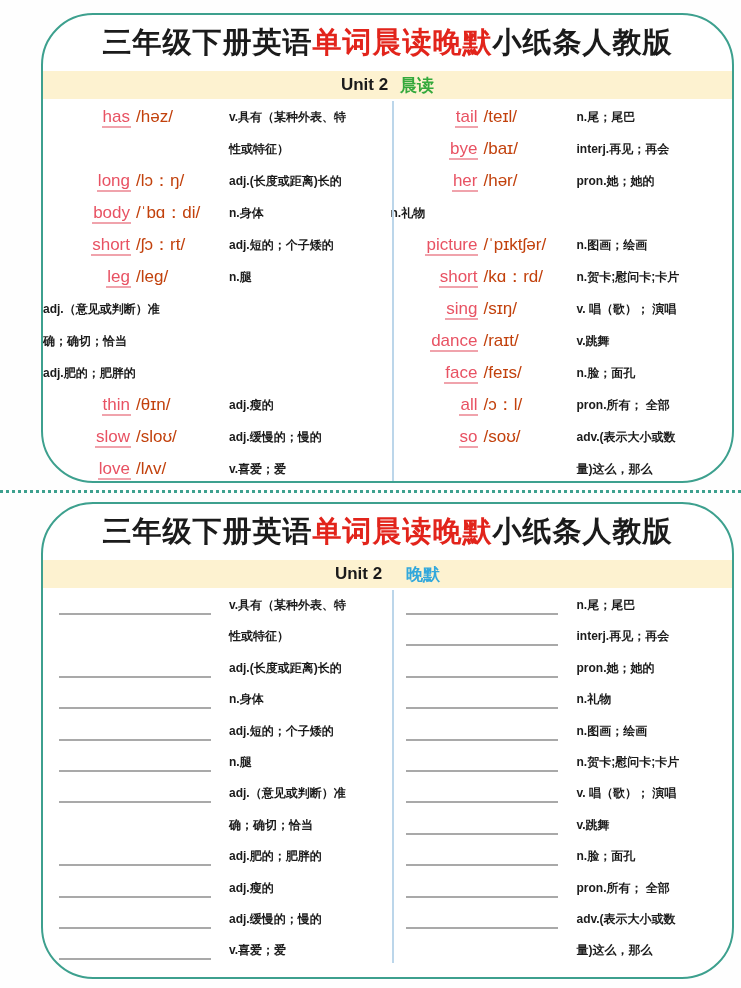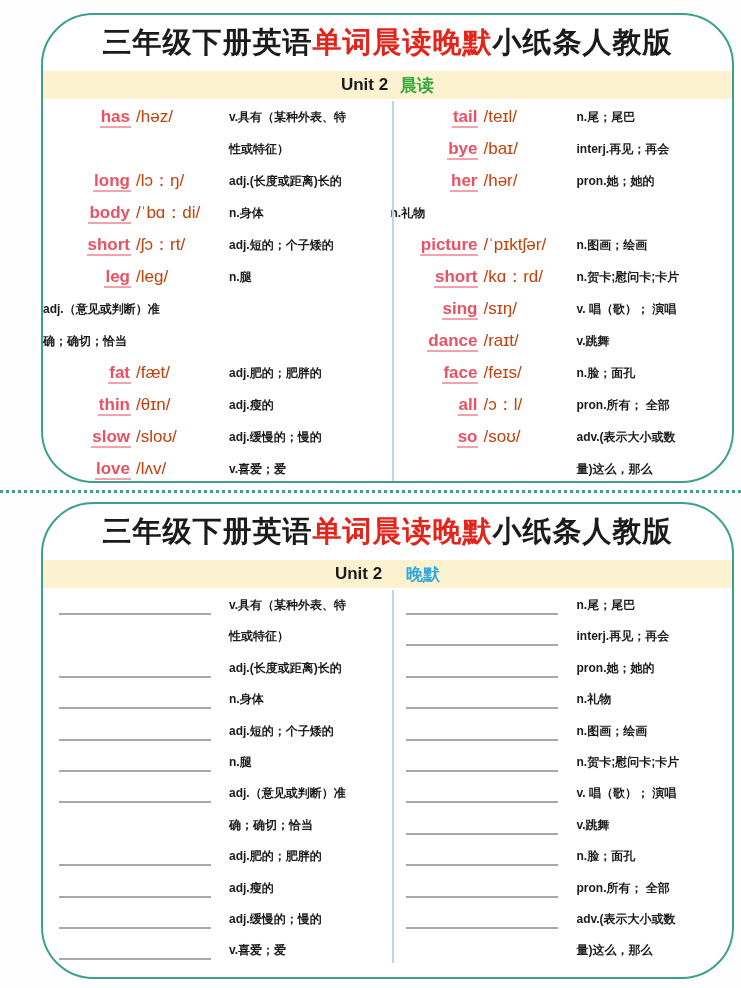--- a/index.html
+++ b/index.html
@@ -76,21 +76,21 @@
     width: 186px;
     flex: none;
     display: flex;
     line-height: var(--lh);
     font-size: 17px;
     white-space: nowrap;
   }
   .word-box { width: 88px; text-align: right; }
   .word {
     color: var(--word-red, #e85263);
-    font-weight: 700;
+    font-weight: 400;
     border-bottom: 2px solid var(--word-underline, #f0a3ac);
     padding: 0 1px;
   }
   .phon { padding-left: 5px; color: #c2410c; }
 
   .blank {
     width: 152px;
     height: 23px;
     margin-left: 16px;
     border-bottom: 2px solid var(--blank-line, #a9a9a9);
@@ -170,24 +170,20 @@
               <div class="def-line">n.腿</div>
             </div>
           </div>
           <div class="entry">
             <div class="def">
               <div class="def-line">adj.（意见或判断）准</div>
               <div class="def-line">确；确切；恰当</div>
             </div>
           </div>
           <div class="entry">
-            <div class="word-cell">
-              <div class="word-box"><span class="word">fat</span></div>
-              <span class="phon">/fæt/</span>
-            </div>
             <div class="def">
               <div class="def-line">adj.肥的；肥胖的</div>
             </div>
           </div>
           <div class="entry">
             <div class="word-cell">
               <div class="word-box"><span class="word">thin</span></div>
               <span class="phon">/θɪn/</span>
             </div>
             <div class="def">

